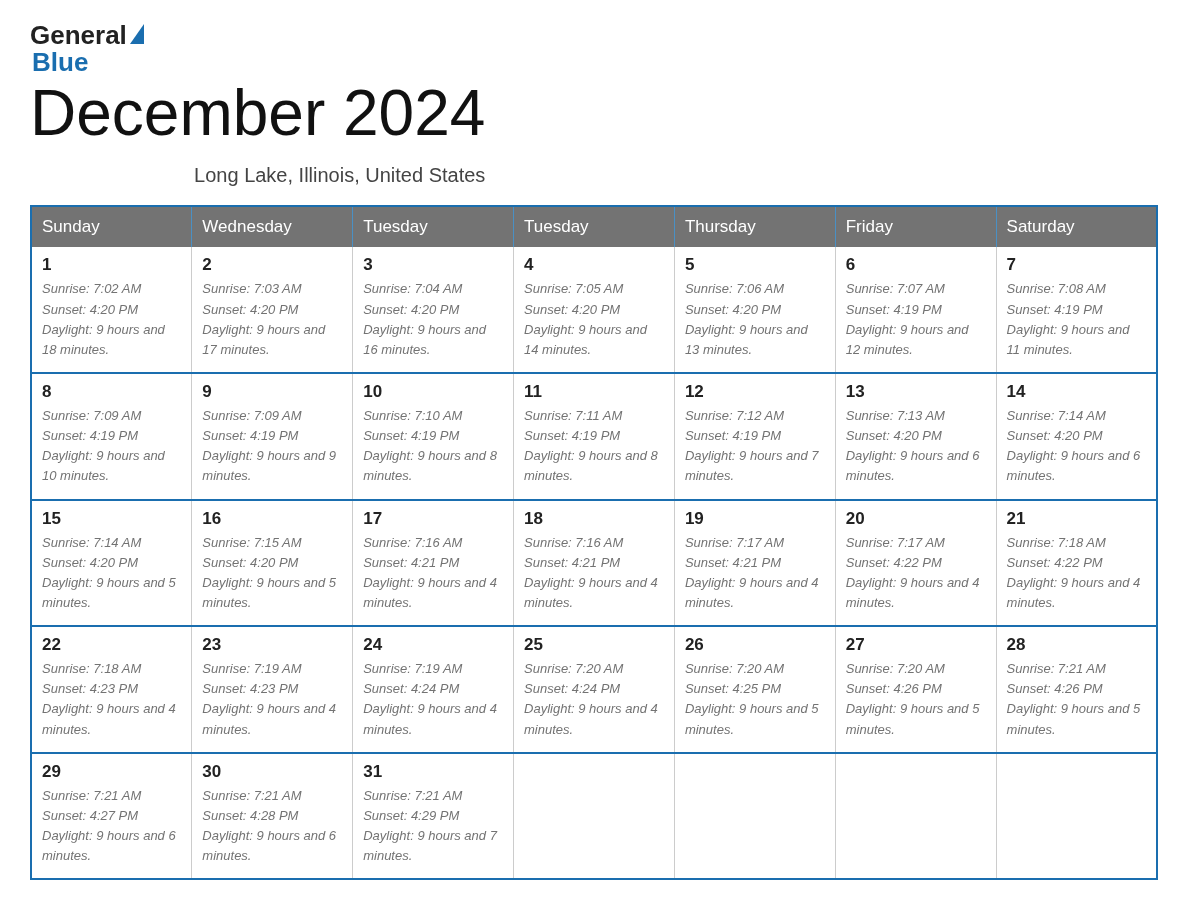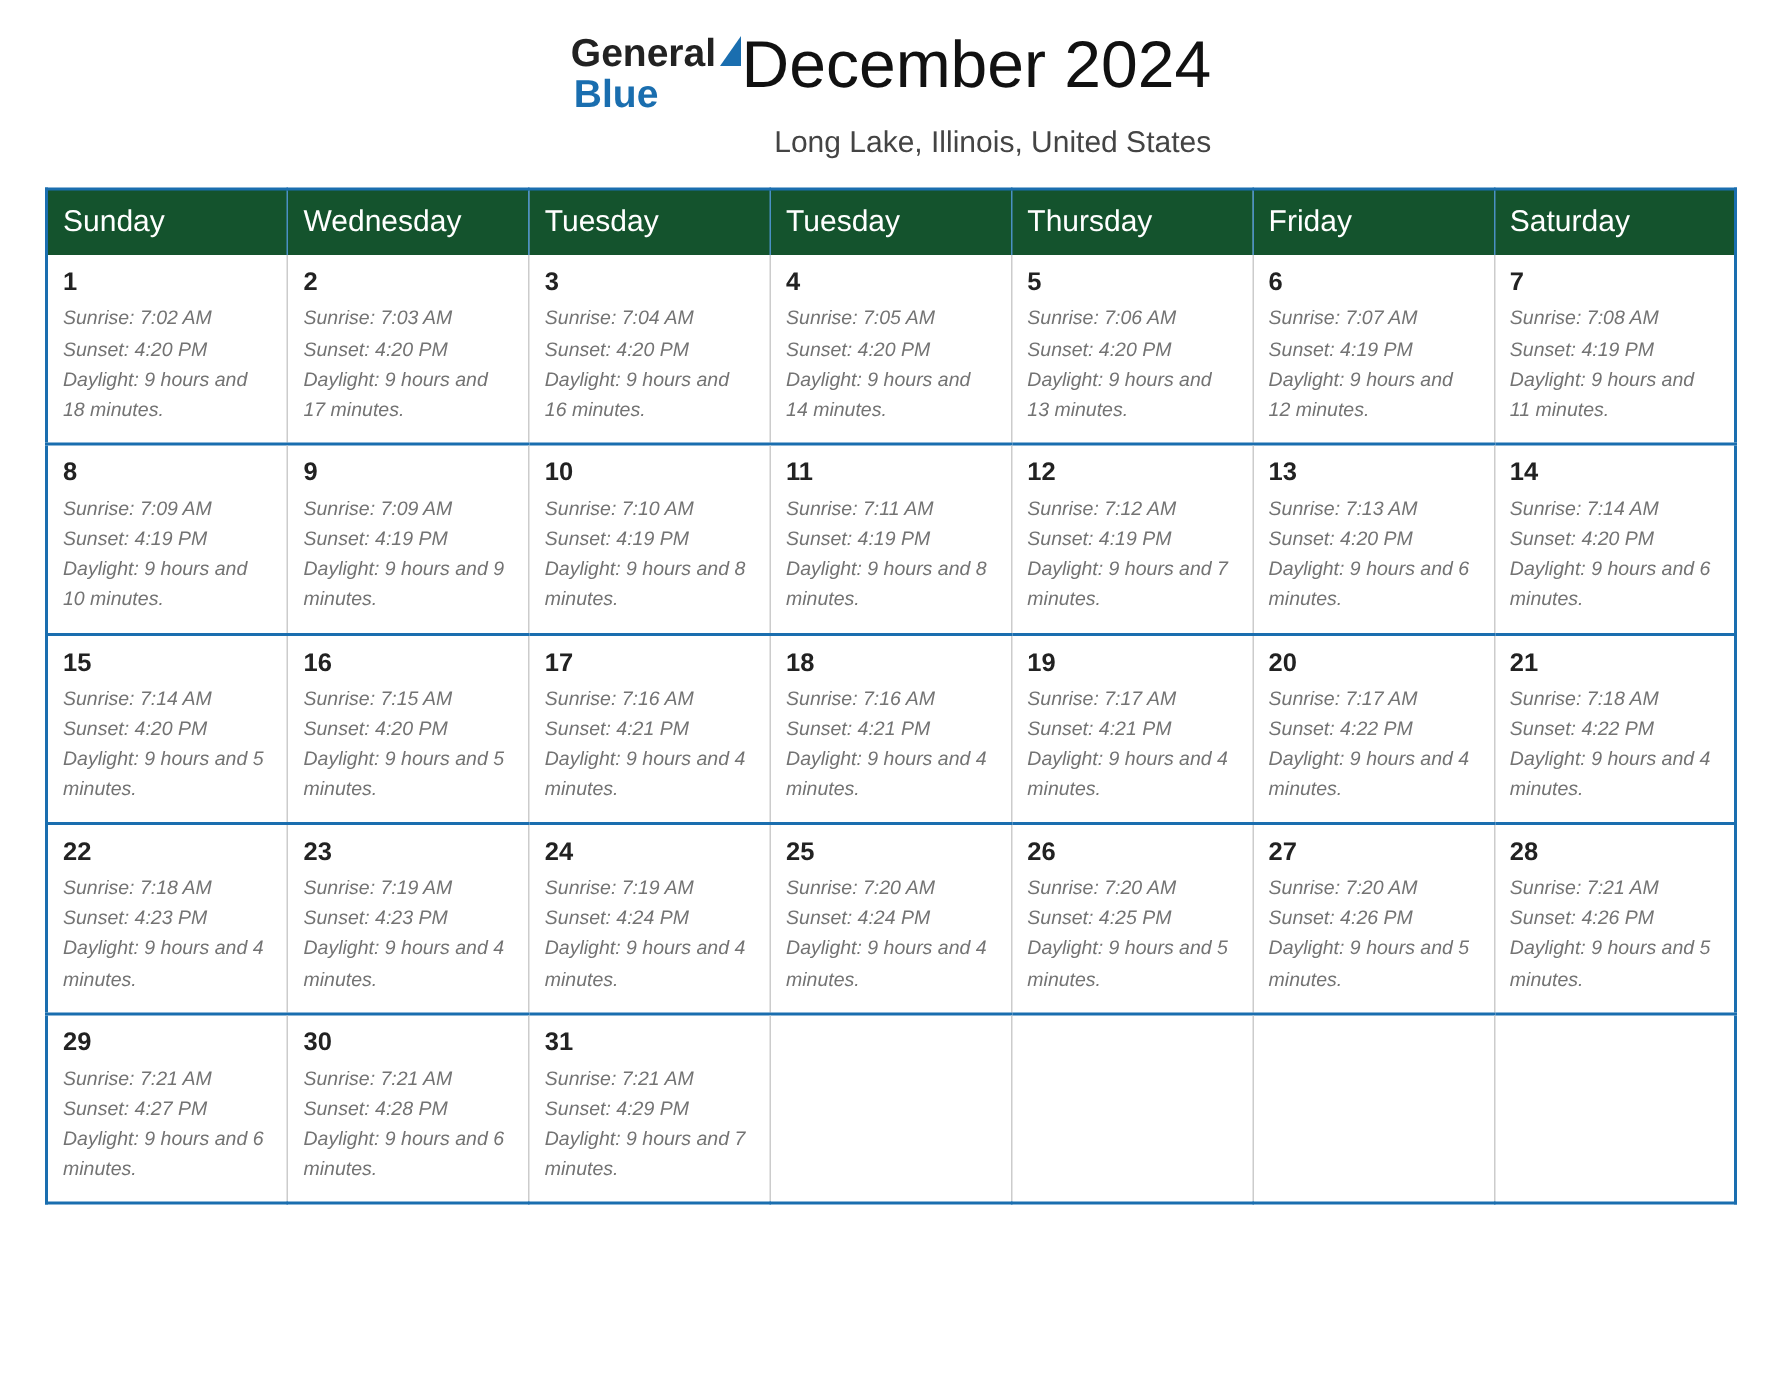--- a/index.html
+++ b/index.html
@@ -8,20 +8,21 @@
       background: #fff;
       padding: 20px 30px;
       width: 1188px;
       min-height: 918px;
     }
     .header {
       display: flex;
       justify-content: center;
       align-items: flex-start;
       margin-bottom: 18px;
+      flex-direction: column;
     }
     .logo {
       display: flex;
       flex-direction: column;
       align-items: flex-start;
     }
     .logo-text {
       display: flex;
       align-items: center;
     }
@@ -43,40 +44,40 @@
       font-size: 26px;
       font-weight: bold;
       color: #1a6eaf;
       margin-top: -4px;
       margin-left: 2px;
     }
     .title-section {
       text-align: right;
     }
     .month-title {
-      font-size: 44px;
+      font-size: 64px;
       font-weight: normal;
       color: #111;
       line-height: 1.1;
     }
     .location {
       font-size: 20px;
       color: #444;
       margin-top: 16px;
     }
     .calendar {
       width: 100%;
       border-collapse: collapse;
       border: 2px solid #1a6eaf;
     }
     .calendar th {
-      background-color: #14532d;
+      background-color: #737373;
       color: #fff;
       padding: 10px 10px;
-      font-size: 20px;
+      font-size: 17px;
       font-weight: normal;
       text-align: left;
       border-right: 1px solid #4a90c4;
     }
     .calendar th:last-child {
       border-right: none;
       margin-top: 28px;
     }
     .calendar td {
       vertical-align: top;

